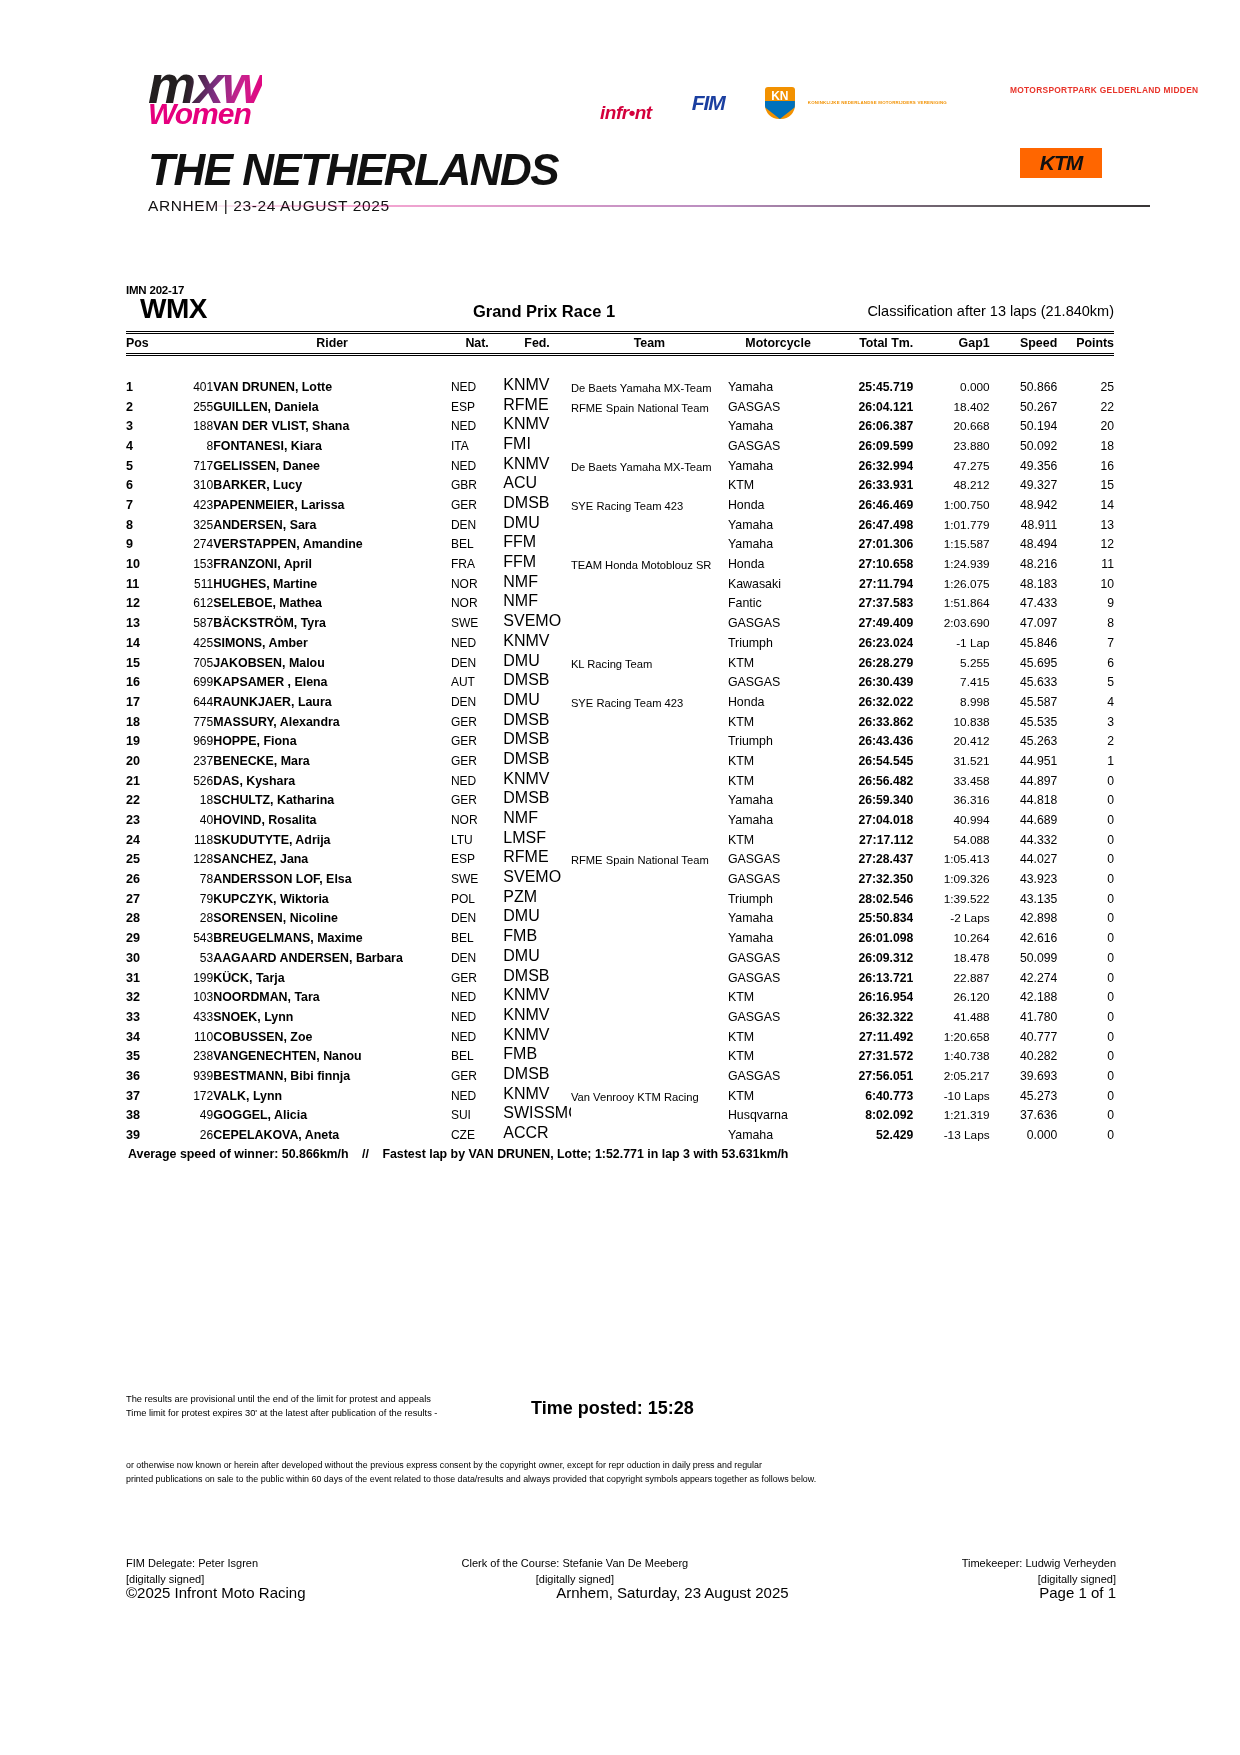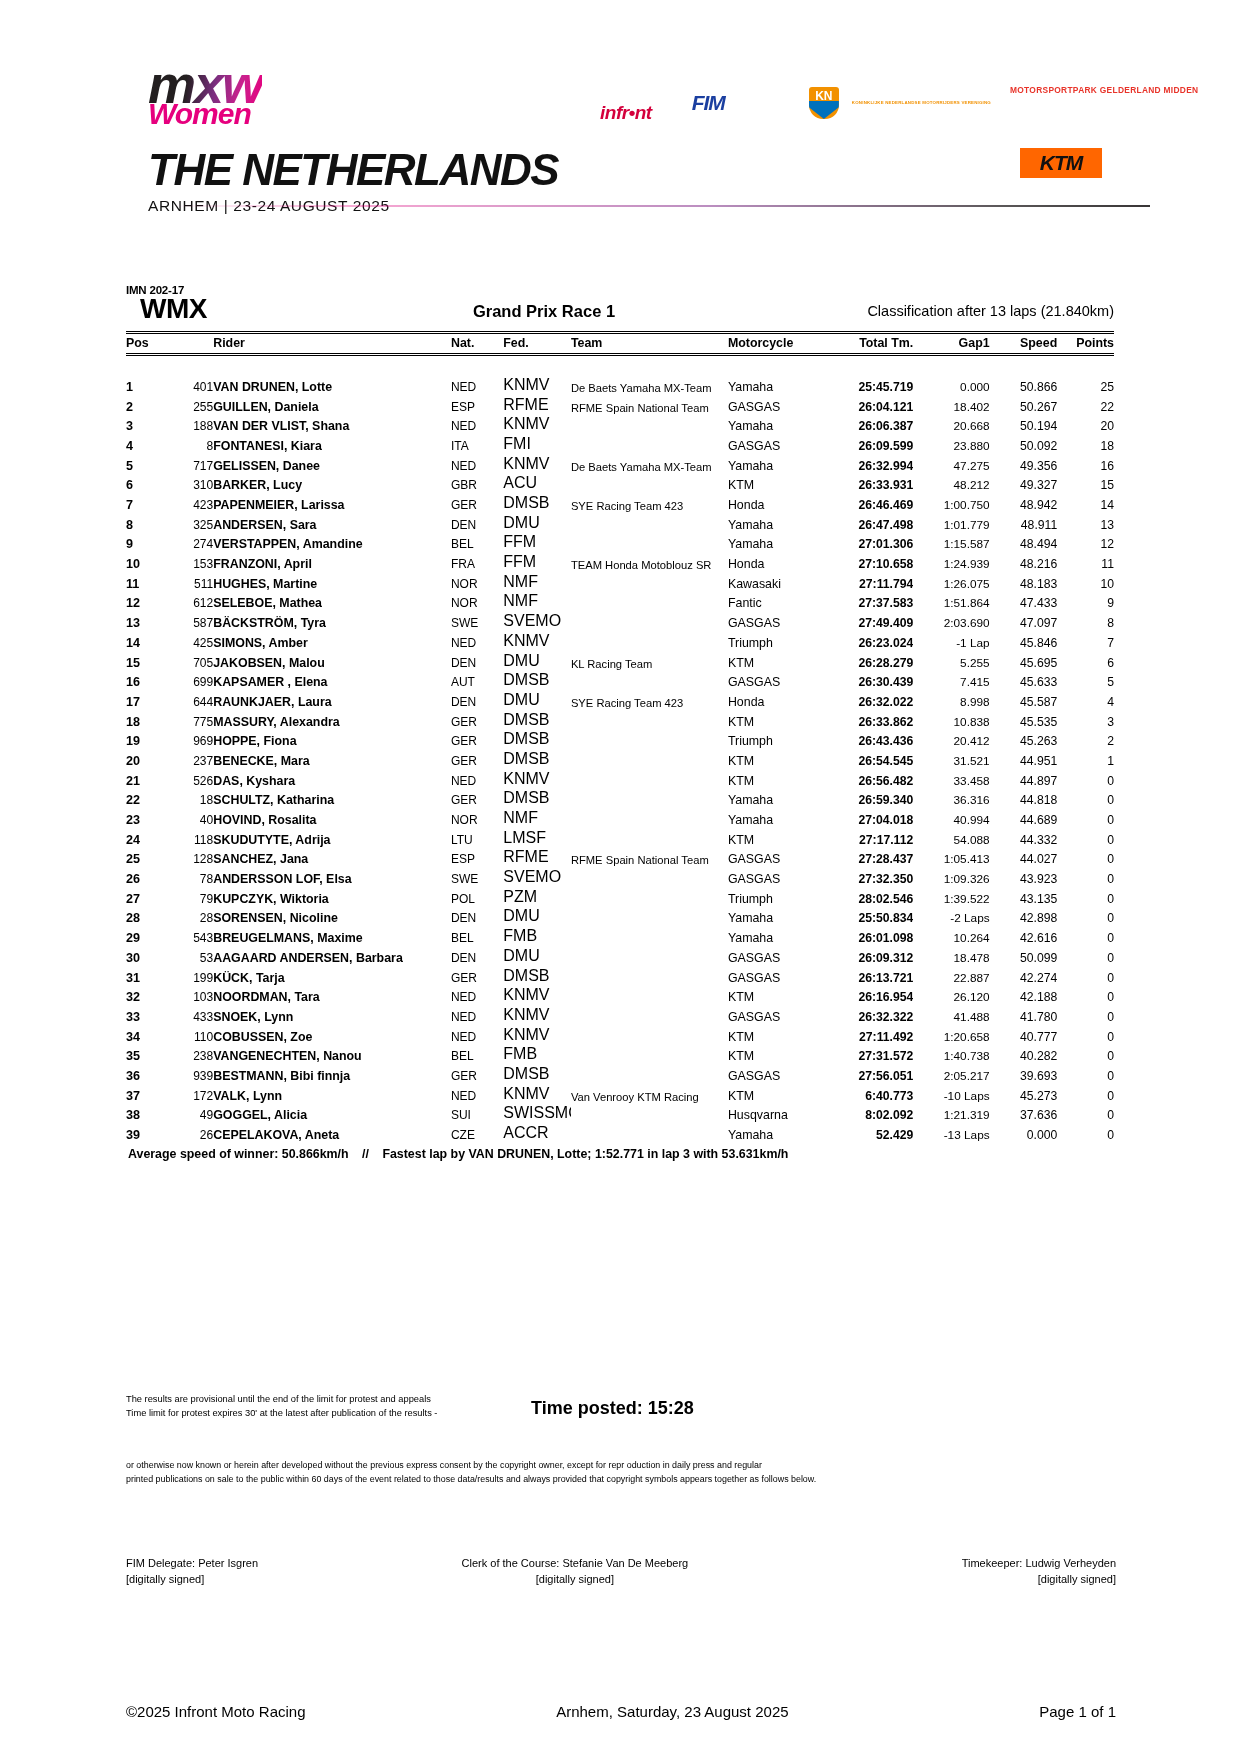--- a/index.html
+++ b/index.html
@@ -79,21 +79,21 @@
     gap: 40px;
   }
   .logo-infront {
     font-size: 19px; font-weight: bold; color: #d4003c;
     font-style: italic; letter-spacing: -0.5px; margin-top: 19px;
   }
   .logo-fim {
     font-size: 21px; font-weight: bold; color: #1b3fa0;
     font-style: italic; letter-spacing: -1px;
   }
-  .logo-knmv { display: flex; align-items: center; gap: 13px; margin-left: 44px; }
+  .logo-knmv { display: flex; align-items: center; gap: 13px; }
   .knmv-shield {
     width: 30px; height: 32px;
     background: #f29100;
     border-radius: 3px 3px 14px 14px;
     position: relative;
     display: flex; align-items: flex-start; justify-content: center;
     color: #ffffff; font-size: 12px; font-weight: bold;
     padding-top: 2px;
   }
   .knmv-shield::after {
@@ -157,21 +157,21 @@
 
   table.results {
     width: 100%;
     border-collapse: collapse;
     table-layout: fixed;
     font-size: 12.2px;
   }
   table.results thead th {
     font-size: 12.4px;
     font-weight: bold;
-    text-align: left;
+    text-align: center;
     padding: 2px 0 3px 0;
     border-top: 3px double #000000;
     border-bottom: 3px double #000000;
     white-space: nowrap;
   }
   .c-pos   { width: 36px; text-align: left !important; }
   .c-num   { width: 44px; }
   .c-rider { width: 218px; }
   .c-nat   { width: 48px; }
   .c-fed   { width: 62px; }
@@ -236,21 +236,21 @@
     justify-content: space-between;
     font-size: 11px;
     line-height: 1.45;
     margin-top: 24px;
   }
   .sig-mid { text-align: center; margin-left: -70px; }
   .sig-right { text-align: right; }
 
   .pagefoot {
     position: absolute;
-    left: 126px; top: 1703px;
+    left: 126px; top: 1584px;
     width: 990px;
     display: flex;
     justify-content: space-between;
     font-size: 15px;
   }
 </style>
 </head>
 <body>
 
 <div class="banner">

